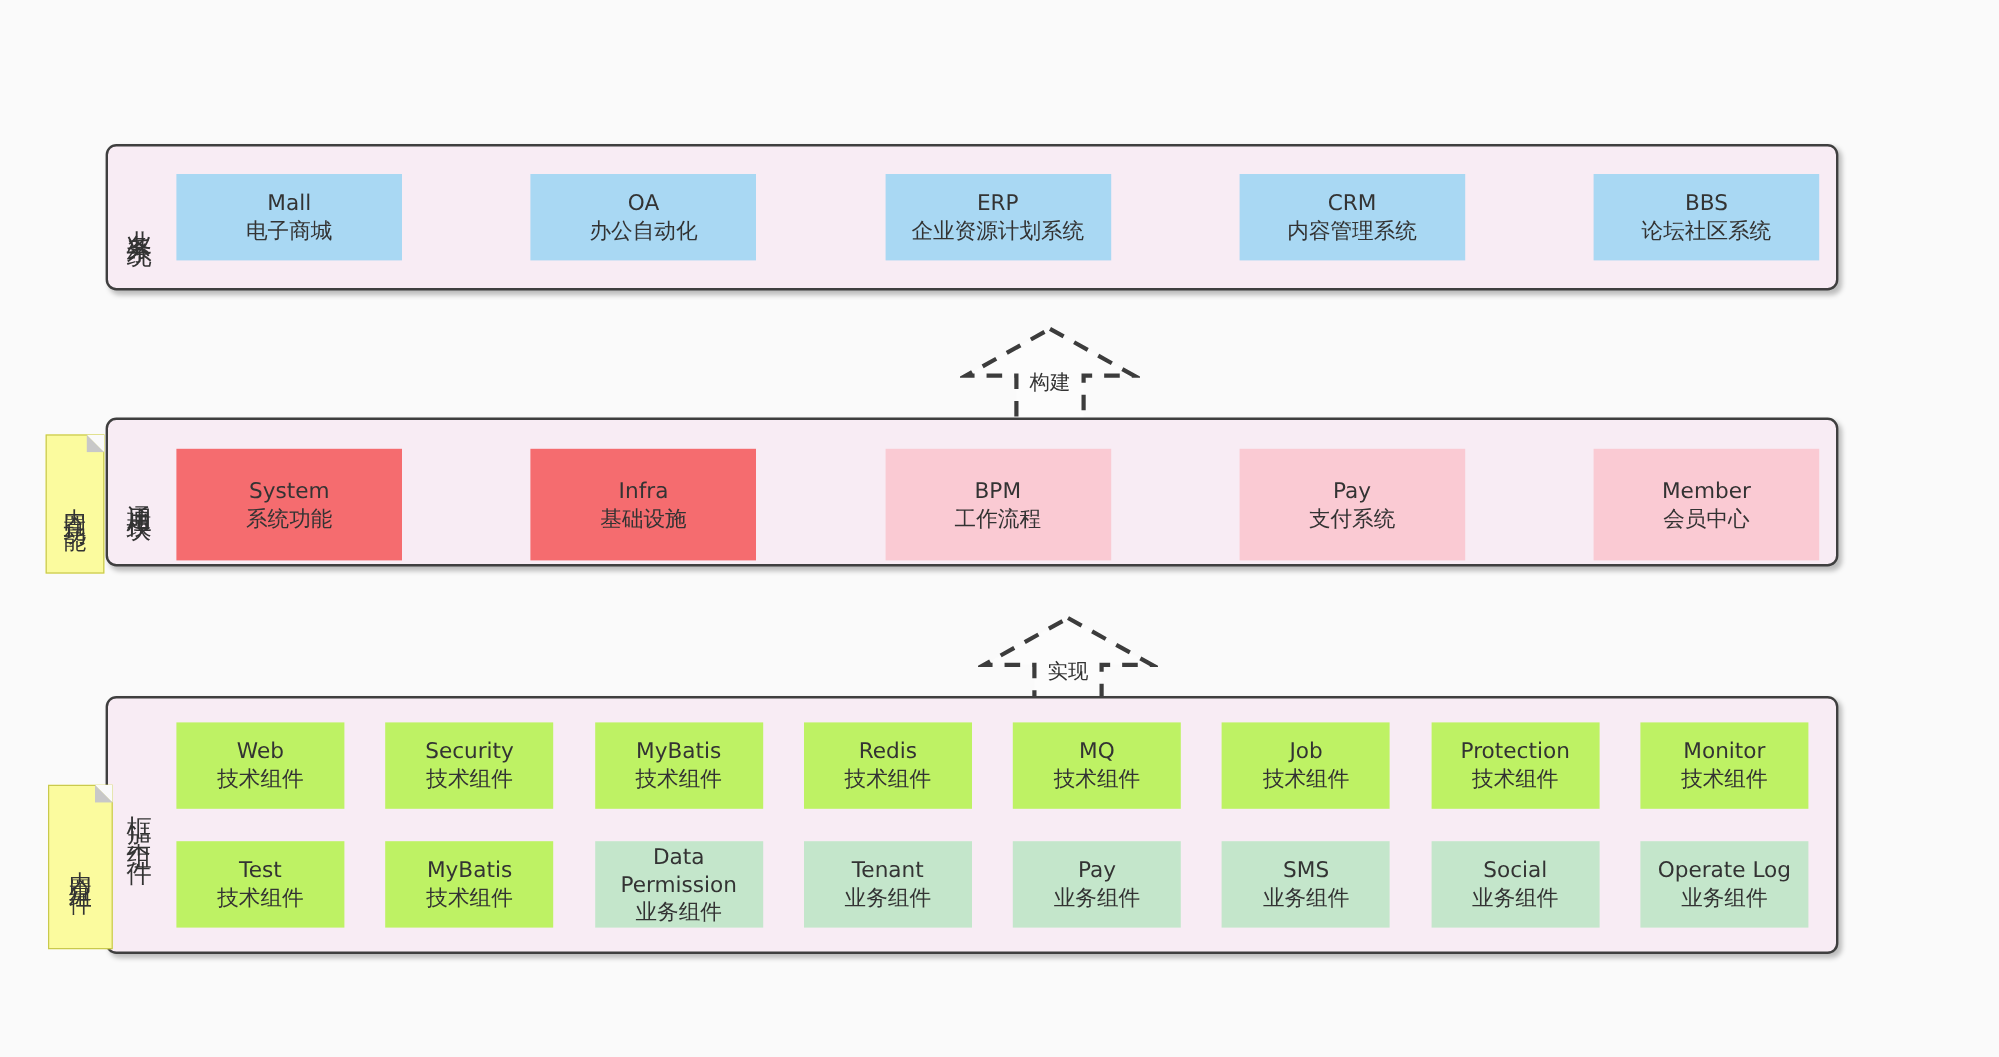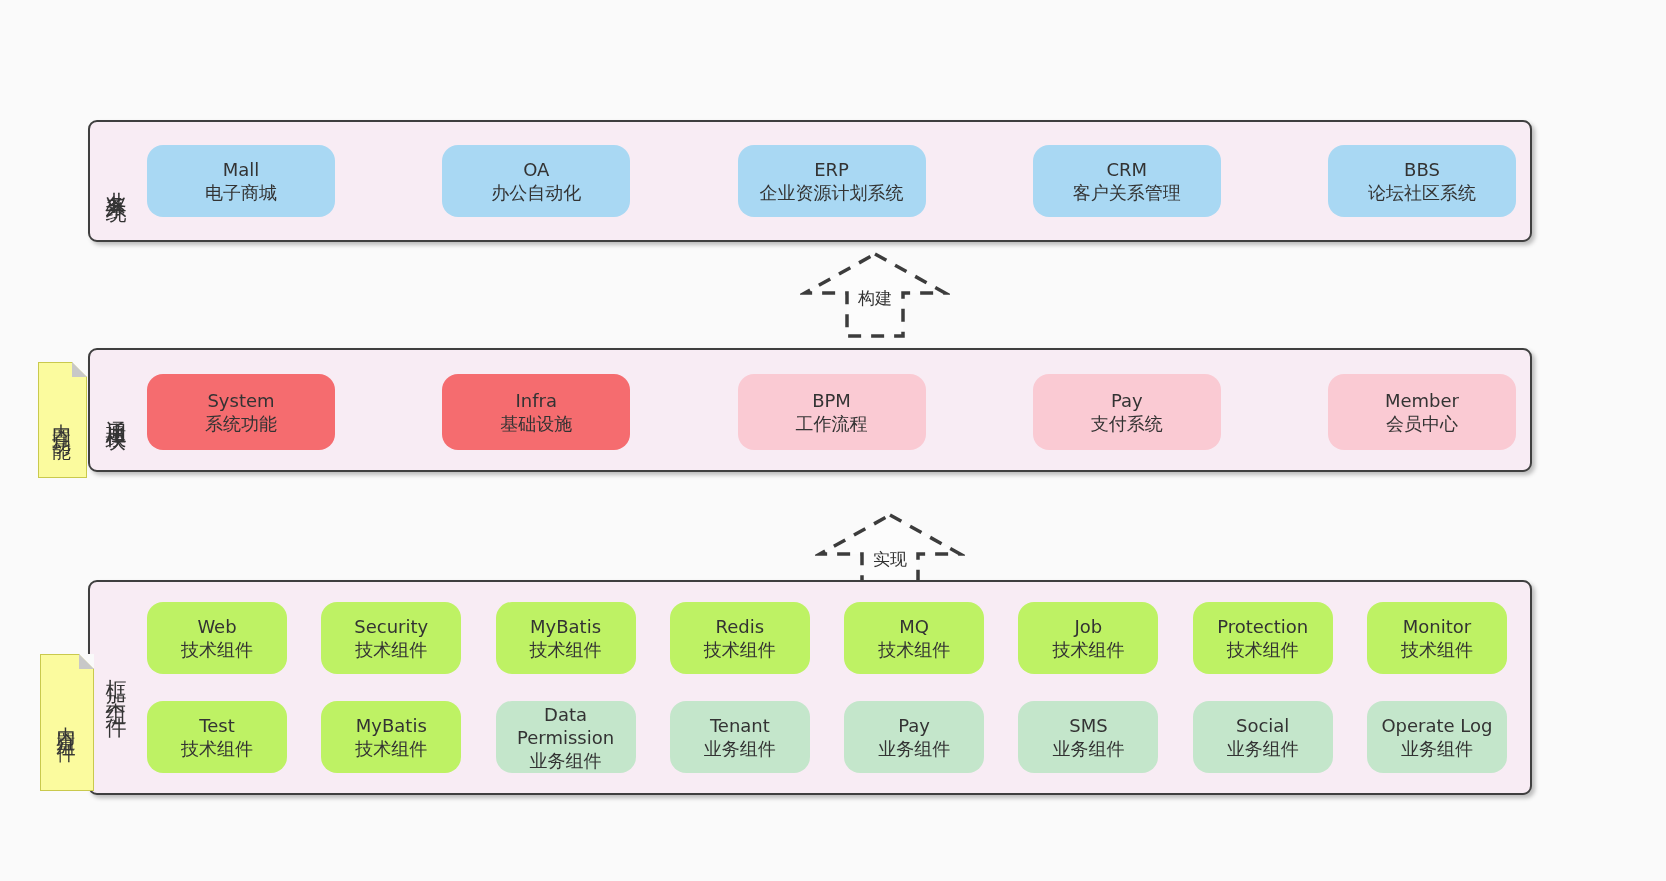--- a/index.html
+++ b/index.html
@@ -50,32 +50,32 @@
   .row-8 { width: 1360px; }
   .row-8 .nodebox { width: 140px; }
 
   .layer-top  .box-row { top: 23px; }
   .layer-mid  .box-row { top: 24px; }
   .layer-bottom .box-row-1 { top: 20px; }
   .layer-bottom .box-row-2 { top: 119px; }
 
   .nodebox {
     height: 72px;
-    border-radius: 16px;
+    border-radius: 0;
     display: flex;
     flex-direction: column;
     align-items: center;
     justify-content: center;
     text-align: center;
     font-size: 18px;
     line-height: 24px;
     padding: 2px 4px;
     box-sizing: border-box;
   }
-  .layer-mid .nodebox { height: 76px; }
+  .layer-mid .nodebox { height: 93px; }
   .nodebox .t, .nodebox .s { display: block; }
   .nodebox .t { line-height: 23px; }
   .nodebox .s { line-height: 23px; }
 
   .v-blue       { background: #A9D8F3; }
   .v-red        { background: #F56C6F; }
   .v-pink       { background: #FACAD3; }
   .v-green      { background: #bef264; }
   .v-lightgreen { background: #C4E6CB; }
 
@@ -86,21 +86,21 @@
     position: absolute;
     left: 50%;
     top: 36px;
     transform: translateX(-50%);
     background: #FCFCFC;
     padding: 0 3px;
     font-size: 17px;
     color: #333333;
     white-space: nowrap;
   }
-  .arrow-1 { left: 800px; top: 251px; }
+  .arrow-1 { left: 800px; top: 271px; }
   .arrow-2 { left: 815px; top: 512px; text-decoration: underline; }
 
   
   .sticky-note {
     position: absolute;
     background: #FBFB9E;
     border: 1px solid #C9C94D;
     z-index: 3;
   }
   .note-1 { left: 38px; top: 362px; width: 47px; height: 114px; }
@@ -147,21 +147,21 @@
       <div class="nodebox v-blue">
         <span class="t">OA</span>
         <span class="s">办公自动化</span>
       </div>
       <div class="nodebox v-blue">
         <span class="t">ERP</span>
         <span class="s">企业资源计划系统</span>
       </div>
       <div class="nodebox v-blue">
         <span class="t">CRM</span>
-        <span class="s">客户关系管理</span>
+        <span class="s">内容管理系统</span>
       </div>
       <div class="nodebox v-blue">
         <span class="t">BBS</span>
         <span class="s">论坛社区系统</span>
       </div>
     </div>
   </div>
 
   <div class="arrow arrow-1">
     <svg width="150" height="88" viewBox="0 0 150 88">

